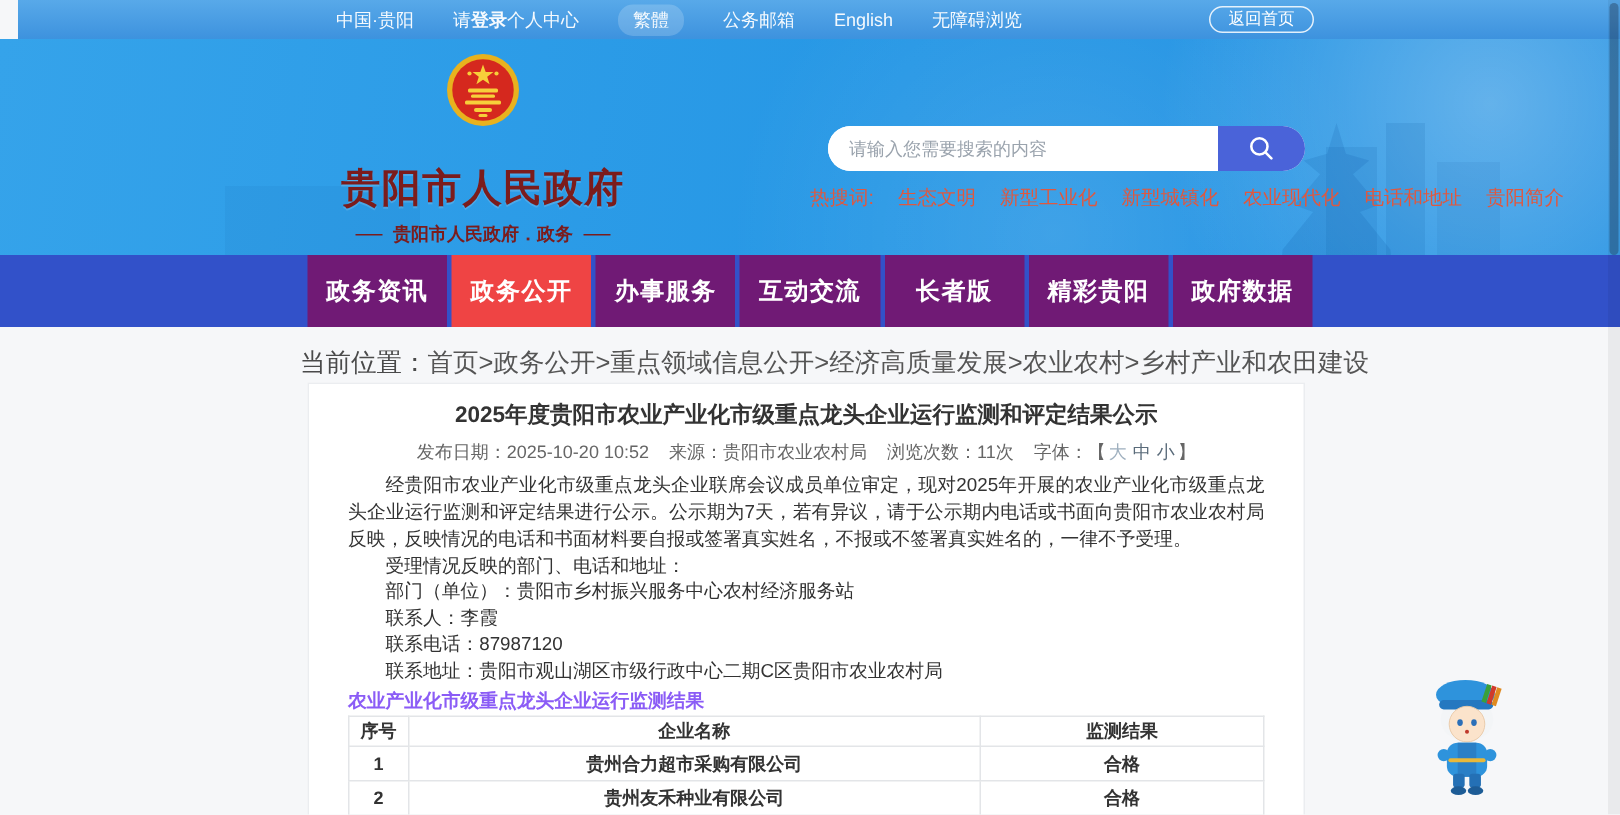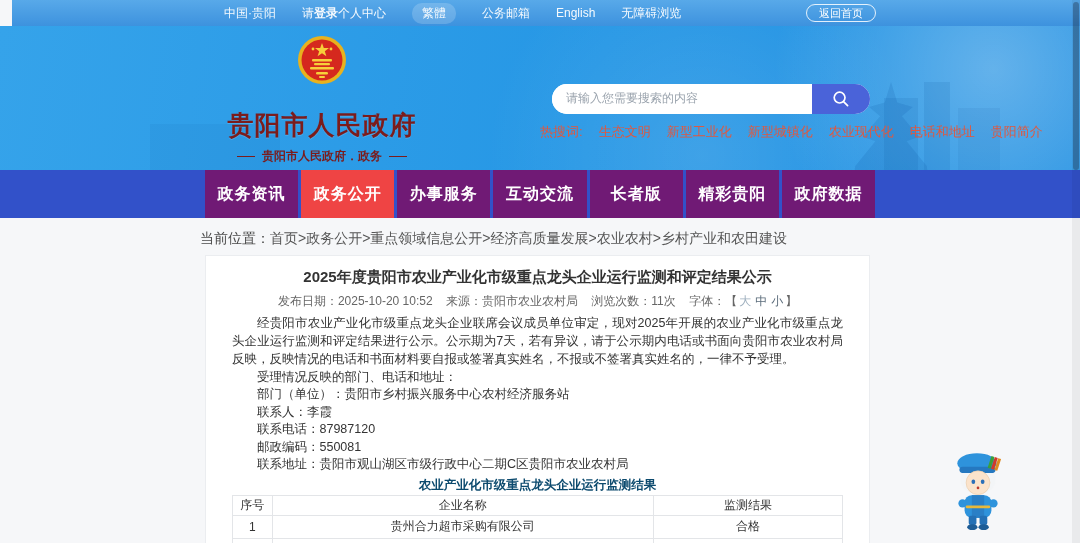--- a/index.html
+++ b/index.html
@@ -58,21 +58,21 @@
   .site-sub::before,.site-sub::after { content:""; width:18px; height:1px; background:#7b1c1c; }
   .site-url { margin-top:4px; font-size:13px; font-weight:bold; color:#23344a; letter-spacing:.5px; }
 
   
   .search {
     position:absolute; left:552px; top:58px; width:318px; height:30px;
     display:flex; border-radius:15px; overflow:hidden; background:#fff;
   }
   .search input {
     flex:1; border:none; outline:none; padding:0 14px; font-size:12px; color:#333;
-    font-family:Liberation Mono, monospace;
+    font-family:Liberation Serif, serif;
   }
   .search input::placeholder { color:#9aa3ad; }
   .search-btn {
     width:58px; border:none; background:#4a63d9; cursor:pointer;
     display:flex; align-items:center; justify-content:center;
   }
   .hot {
     position:absolute; left:540px; top:97px; display:flex; gap:16px;
     font-size:13px; color:#e0583f; white-space:nowrap;
   }
@@ -82,42 +82,42 @@
   .nav { position:absolute; top:170px; left:0; right:0; height:48px; background:#3251c9; }
   .nav-inner { position:absolute; left:205px; top:0; width:670px; height:48px; display:flex; gap:3px; }
   .nav-item {
     flex:1; background:#701a75; color:#fff; font-size:16px; font-weight:bold;
     display:flex; align-items:center; justify-content:center; letter-spacing:1px; cursor:pointer;
   }
   .nav-item.active { background:#ef4444; }
 
   
   .lower { position:absolute; top:218px; left:0; right:0; bottom:0; background:#f6f7f9; }
-  .breadcrumb { position:absolute; left:200px; top:12px; font-size:14px; color:#4a4a4a; }
+  .breadcrumb { position:absolute; left:200px; top:12px; font-size:17px; color:#4a4a4a; }
   .breadcrumb .bc-path { color:#555; cursor:pointer; }
 
   .card {
     position:absolute; left:205px; top:37px; width:665px; height:310px;
     background:#fff; border:1px solid #ebedf0; padding:12px 26px 0; overflow:hidden;
   }
   .article-title { text-align:center; font-size:15px; font-weight:bold; color:#333; line-height:18px; }
   .article-meta { text-align:center; font-size:12px; color:#666; margin-top:8px; line-height:14px; }
   .article-meta span { margin:0 5px; }
   .fs-ctl { cursor:pointer; margin:0 2px !important; }
   .fs-large { color:#9fb0bf; }
   .fs-med,.fs-small { color:#5a6b7a; }
 
   .article-body { margin-top:6px; font-size:12.5px; color:#333; }
   .article-body p { margin:0; line-height:18px; text-indent:2em; }
   .article-body p.justify { text-align:justify; }
   .contact-line { line-height:17.5px !important; }
 
-  .table-caption { text-align:center; font-size:12.5px; font-weight:bold; color:#0c4a6e; margin-top:4px; line-height:14px; }
+  .table-caption { font-size:12.5px; font-weight:bold; color:#8b5cf6; margin-top:4px; line-height:14px; }
   table.results { width:100%; border-collapse:collapse; margin-top:3px; font-size:12px; color:#333; }
-  table.results th, table.results td { border:1px solid #e3e5e8; text-align:center; font-weight:normal; padding:0; }
+  table.results th, table.results td { border:1px solid #e3e5e8; text-align:center; font-weight:bold; padding:0; }
   table.results th { height:20px; }
   table.results td { height:23px; }
   .col-no { width:6.5%; } .col-name { width:62.5%; } .col-result { width:31%; }
 
   
   .mascot { position:absolute; left:946px; top:230px; width:64px; height:86px; cursor:pointer; }
 
   
   .scroll-track { position:absolute; right:0; top:0; width:8px; height:543px; background:rgba(0,0,0,.05); }
   .scroll-thumb { position:absolute; right:1px; top:2px; width:6px; height:168px; border-radius:3px; background:rgba(30,40,60,.35); }
@@ -212,21 +212,20 @@
       <span>浏览次数：11次</span>
       <span style="margin-right:0;">字体：【</span><span class="fs-ctl fs-large">大</span><span class="fs-ctl fs-med">中</span><span class="fs-ctl fs-small">小</span><span style="margin-left:0;">】</span>
     </div>
 
     <div class="article-body">
       <p class="justify">经贵阳市农业产业化市级重点龙头企业联席会议成员单位审定，现对2025年开展的农业产业化市级重点龙头企业运行监测和评定结果进行公示。公示期为7天，若有异议，请于公示期内电话或书面向贵阳市农业农村局反映，反映情况的电话和书面材料要自报或签署真实姓名，不报或不签署真实姓名的，一律不予受理。</p>
       <p>受理情况反映的部门、电话和地址：</p>
       <p class="contact-line">部门（单位）：贵阳市乡村振兴服务中心农村经济服务站</p>
       <p class="contact-line">联系人：李霞</p>
       <p class="contact-line">联系电话：87987120</p>
-      <p class="contact-line">邮政编码：550081</p>
       <p class="contact-line">联系地址：贵阳市观山湖区市级行政中心二期C区贵阳市农业农村局</p>
     </div>
 
     <div class="table-caption">农业产业化市级重点龙头企业运行监测结果</div>
     <table class="results">
       <tbody>
           <tr>
         <th class="col-no">序号</th>
         <th class="col-name">企业名称</th>
         <th class="col-result">监测结果</th>

